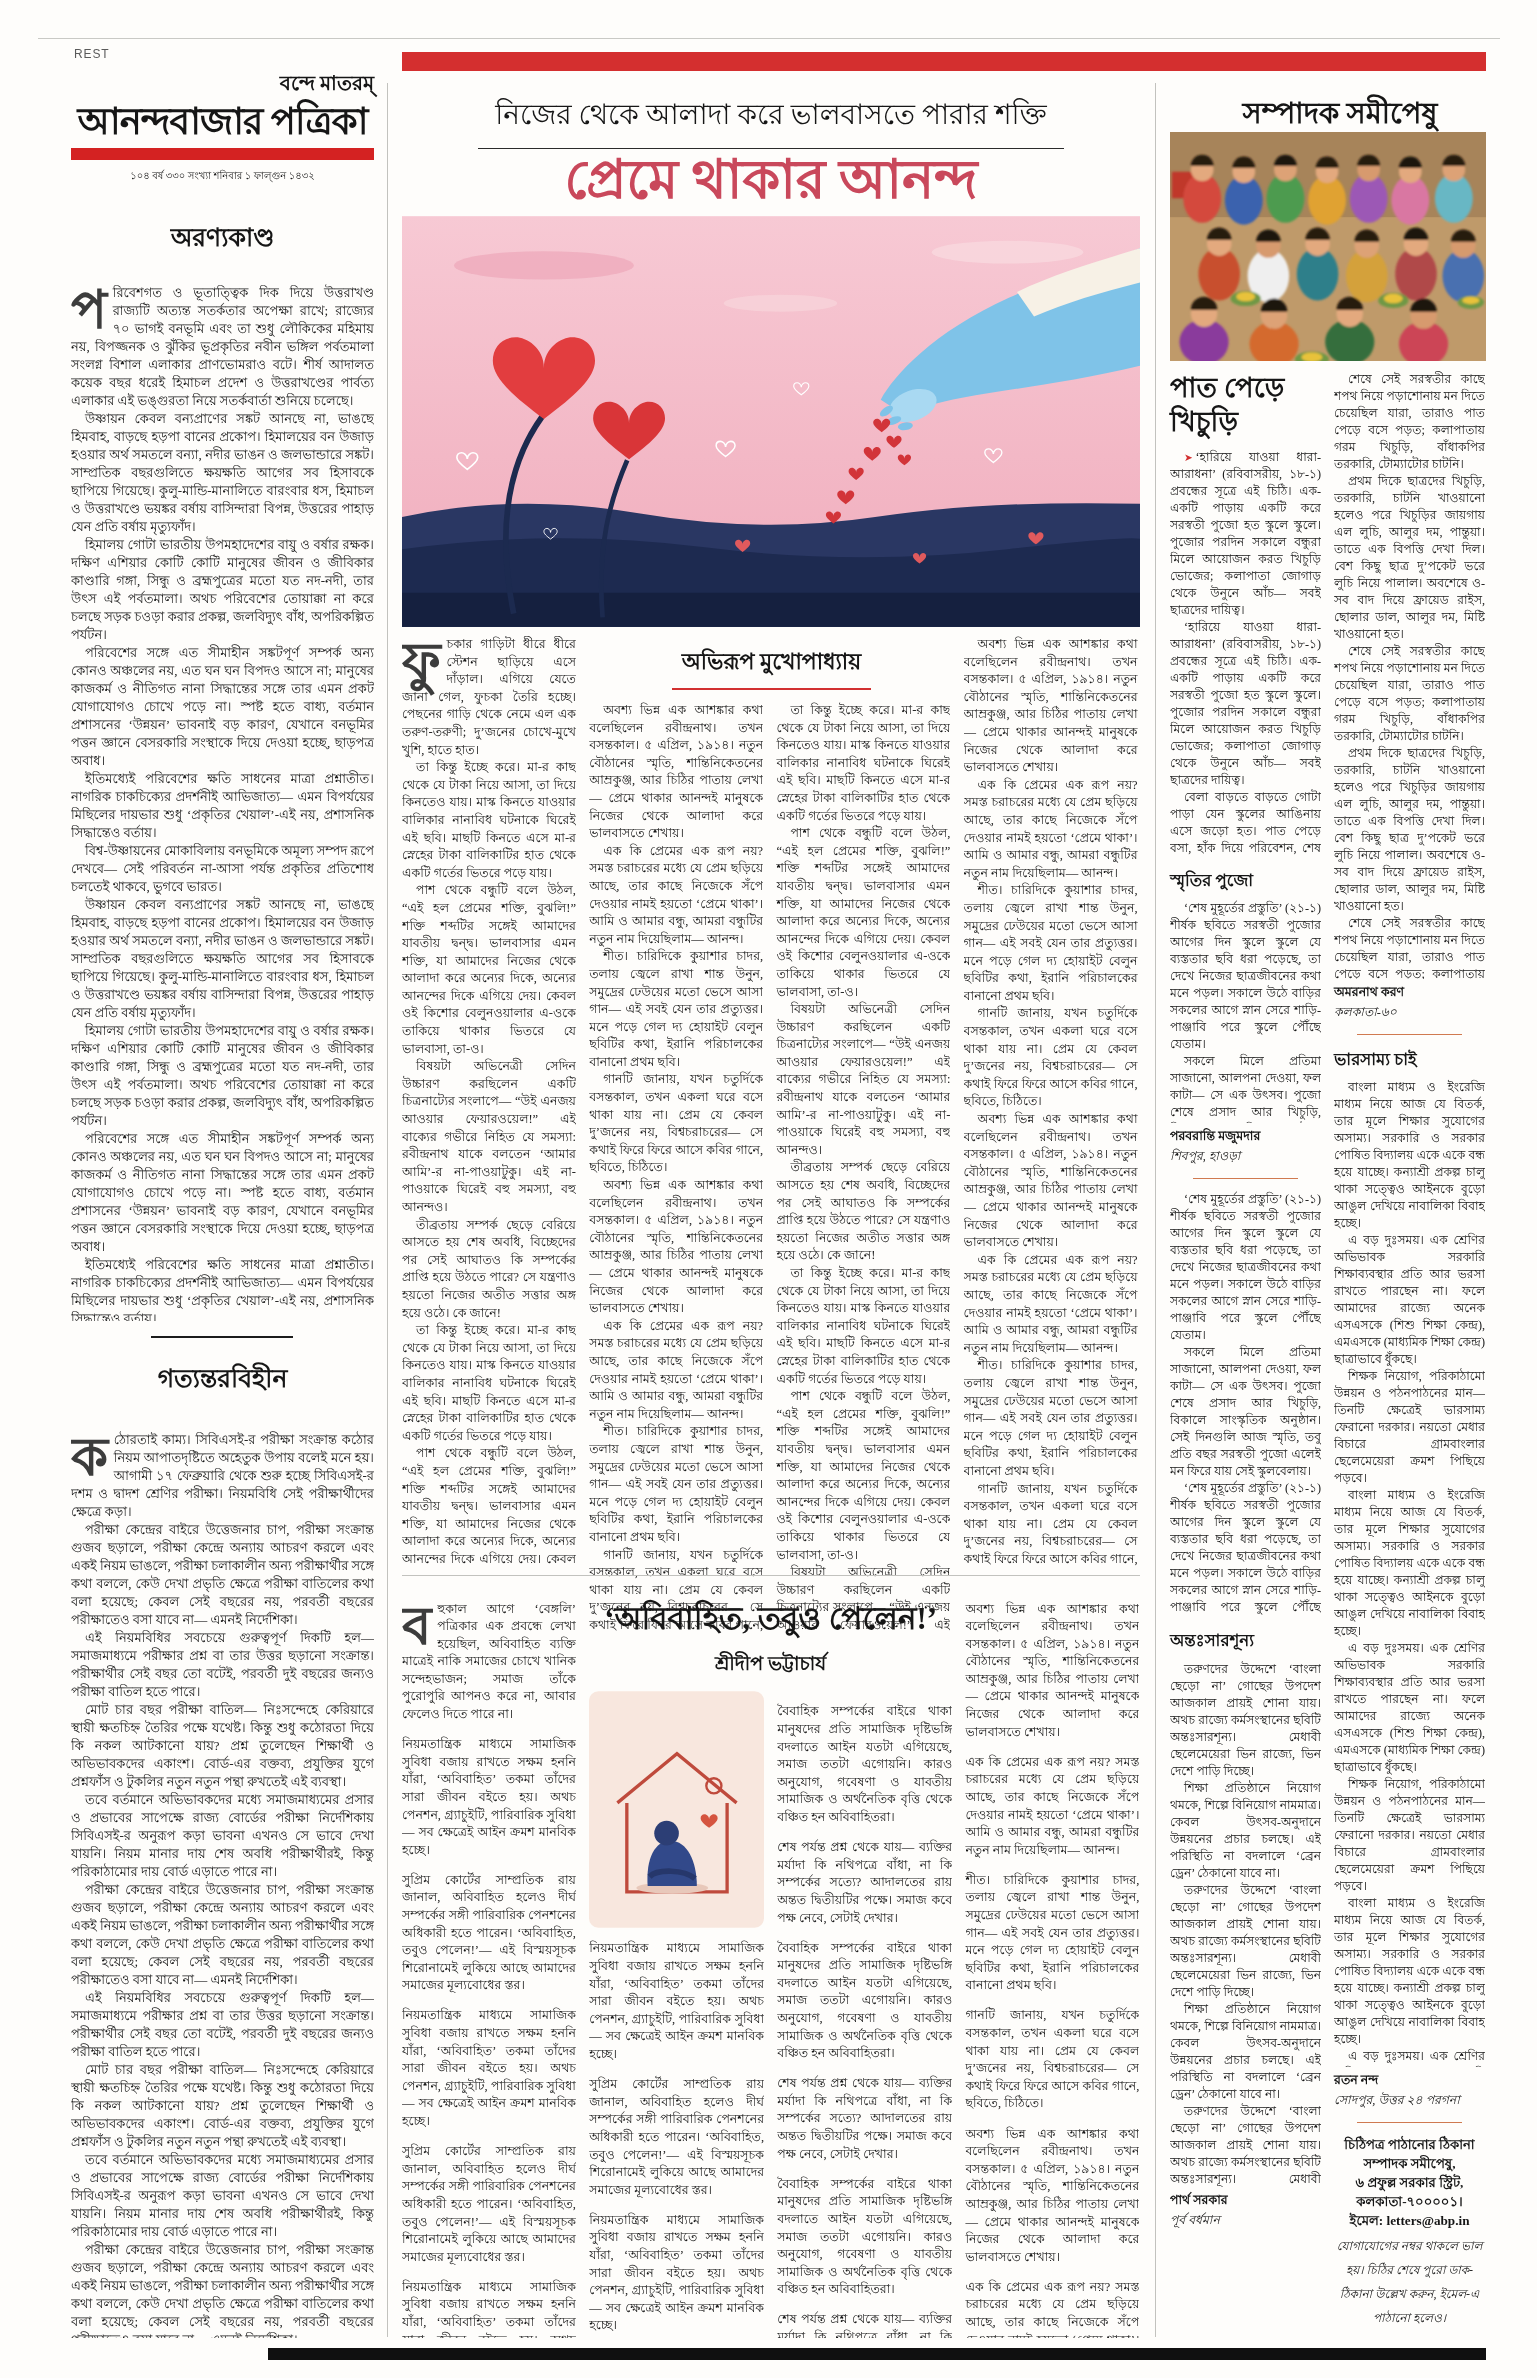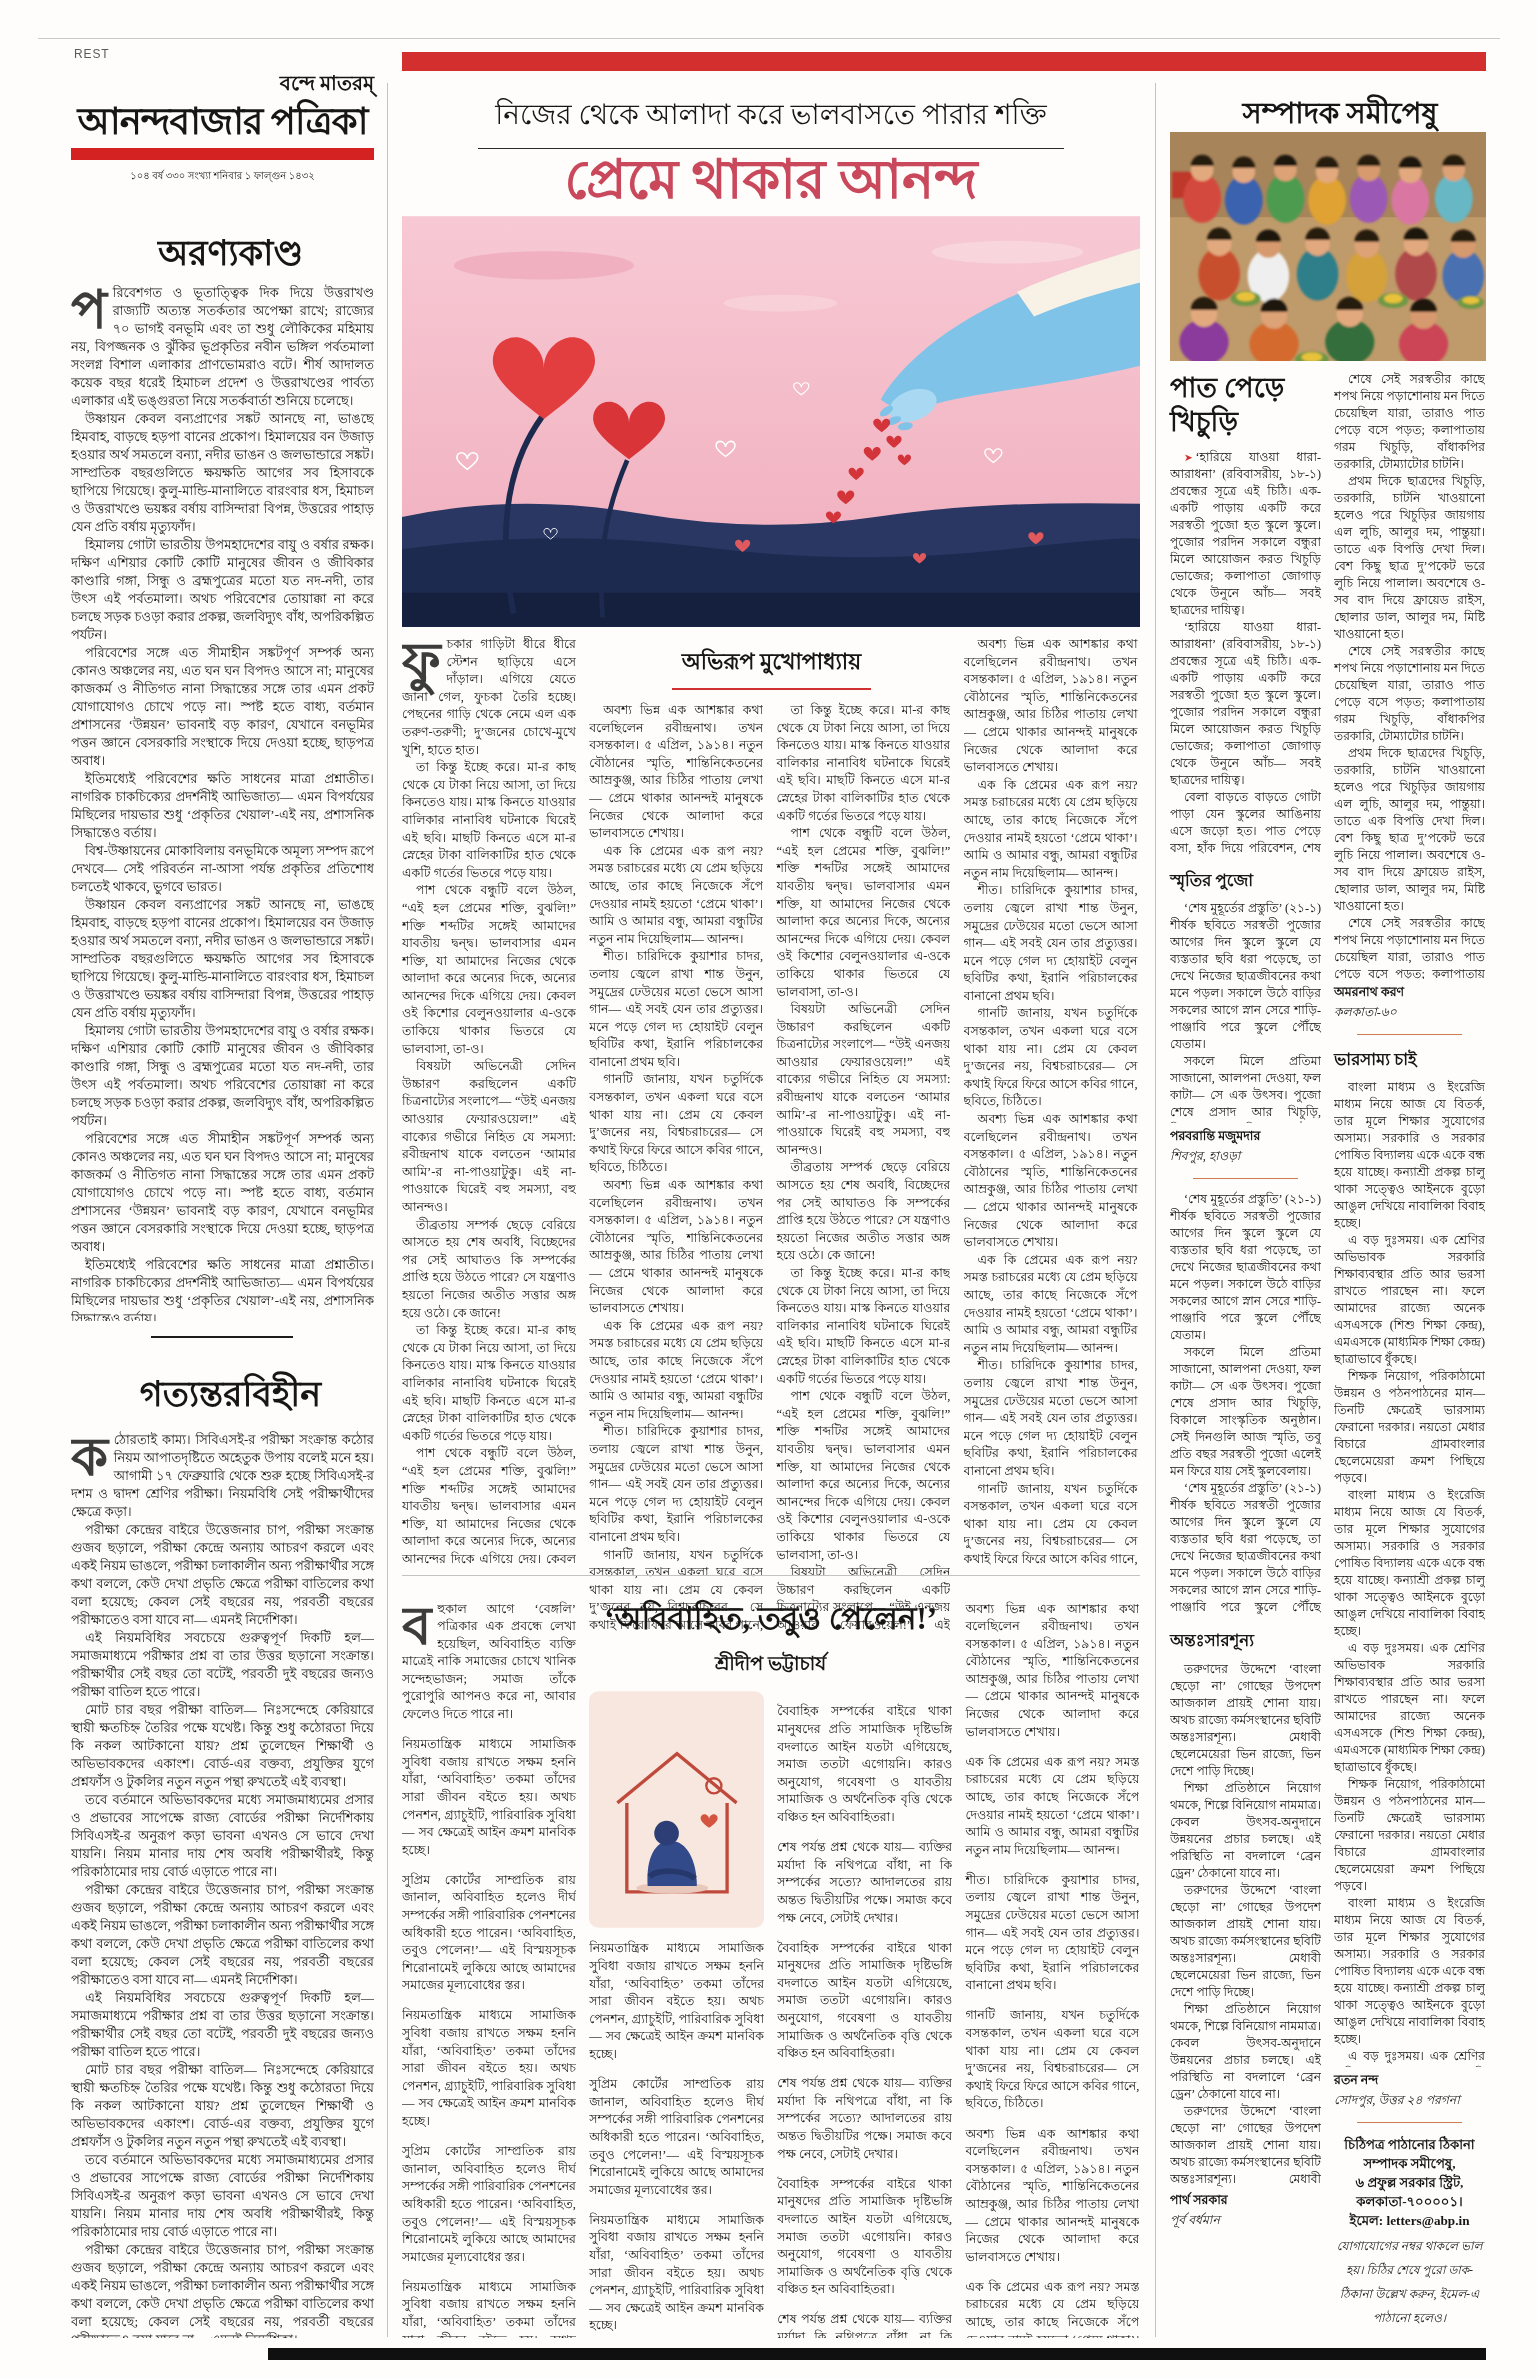--- a/index.html
+++ b/index.html
@@ -8,21 +8,21 @@
   .hairline{position:absolute;background:#c9c9c5;}
   .vrule{position:absolute;width:0.9px;background:#c2c2be;}
   .corner-mark{position:absolute;left:74px;top:47px;font-size:12px;letter-spacing:0.9px;color:#5a5a5a;
                font-family:"Liberation Sans",sans-serif;}
   
   #masthead{position:absolute;left:71px;top:68px;width:303px;text-align:center;}
   .mast-slogan{font-size:20px;font-weight:bold;text-align:right;}
   .mast-title{font-size:37px;font-weight:bold;margin:1.9px 0 0;line-height:1.05;letter-spacing:-0.9px;}
   .mast-redbar{height:11.4px;margin-top:6.6px;}
   .mast-dateline{font-size:10px;margin-top:8.5px;}
-  .ed-title{position:absolute;left:71px;width:303px;text-align:center;font-size:35px;font-weight:bold;margin:8px;}
+  .ed-title{position:absolute;left:71px;width:303px;text-align:center;font-size:25px;font-weight:bold;margin:0;}
   .ed-body{position:absolute;left:71px;width:303px;overflow:hidden;font-size:13px;line-height:18px;
            text-align:justify;}
   .ed-body p,.acol p,.lcol-text p{margin:0;text-indent:14px;}
   .ed-body p.lead-p,.acol p.lead-p{text-indent:0;}
   .dropcap{float:left;font-size:53px;line-height:44px;font-weight:bold;color:#3c3c3c;
            padding:3.8px 5.7px 0 0;}
   .ed-divider{position:absolute;left:151px;width:142px;border-top:2.8px solid #1c1c1c;}
   
   #center-redbar{position:absolute;left:402px;top:52px;width:1084px;height:19px;}
   #kicker-wrap{position:absolute;left:402px;top:93px;width:738px;text-align:center;}

